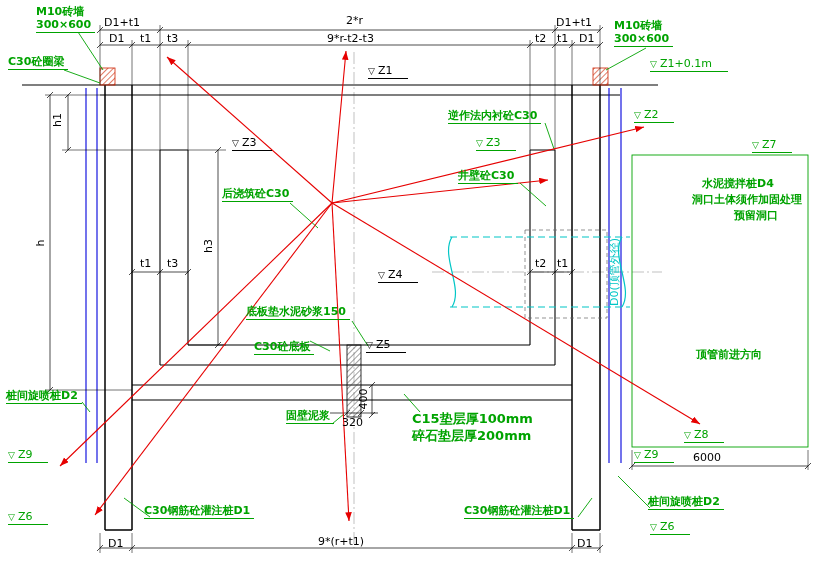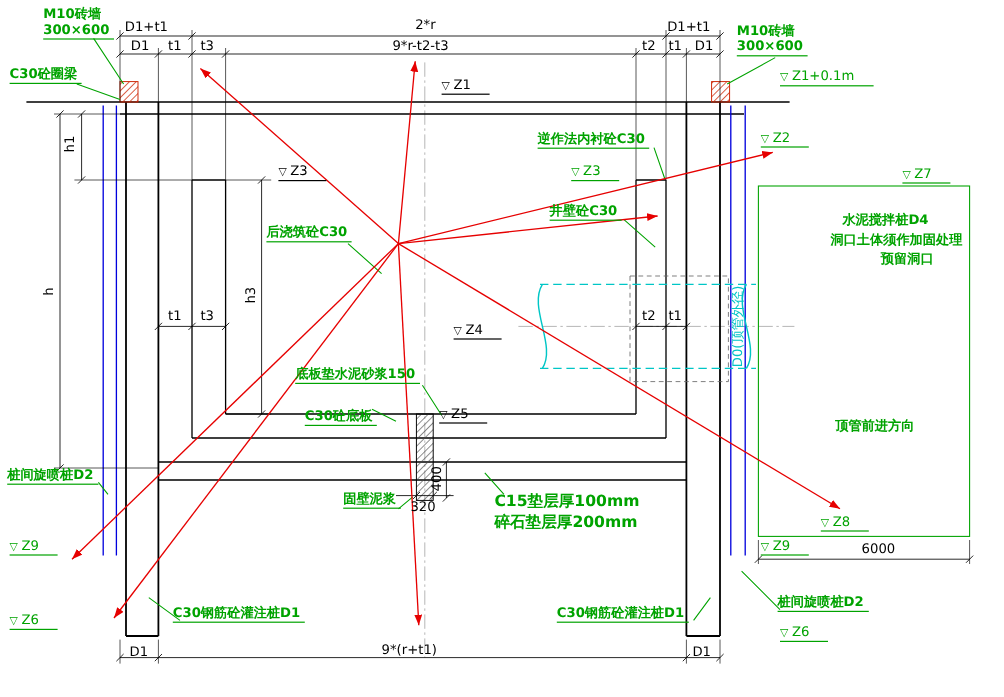--- a/index.html
+++ b/index.html
@@ -136,21 +136,21 @@
 <div class="lbl" style="left:167px;top:257px">t3</div>
 <div class="lbl" style="left:535px;top:257px">t2</div>
 <div class="lbl" style="left:557px;top:257px">t1</div>
 
 <div class="lbl vrot" style="left:58px;top:120px">h1</div>
 <div class="lbl vrot" style="left:41px;top:243px">h</div>
 <div class="lbl vrot" style="left:209px;top:246px">h3</div>
 <div class="lbl vrot" style="left:364px;top:399px">400</div>
 
 <div class="lbl" style="left:342px;top:416px">320</div>
-<div class="lbl" style="left:718px;top:451px">6000</div>
+<div class="lbl" style="left:693px;top:451px">6000</div>
 <div class="lbl" style="left:108px;top:537px">D1</div>
 <div class="lbl" style="left:318px;top:535px">9*(r+t1)</div>
 <div class="lbl" style="left:577px;top:537px">D1</div>
 
 <div class="lbl green ul" style="left:36px;top:5px">
   <div>M10砖墙</div>
   <div>300×600</div>
 </div>
 <div class="lbl green ul" style="left:614px;top:19px">
   <div>M10砖墙</div>

